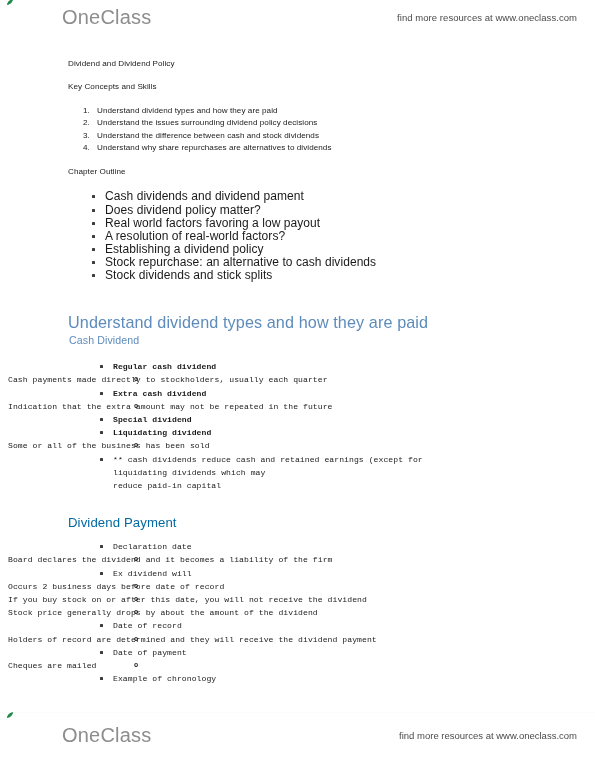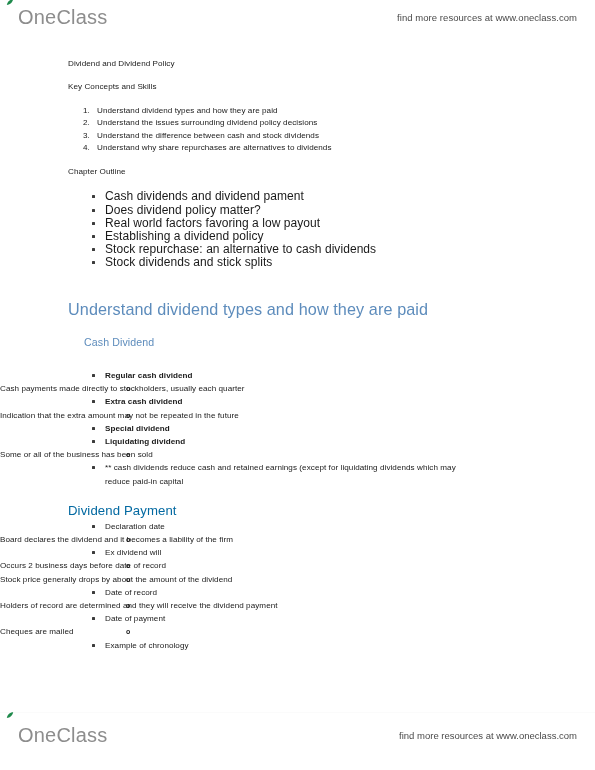--- a/index.html
+++ b/index.html
@@ -27,20 +27,21 @@
     align-items: center;
     justify-content: space-between;
     padding: 0 18px 0 18px;
     box-sizing: border-box;
   }
   .brand-logo {
     display: flex;
     align-items: flex-start;
     gap: 1px;
     user-select: none;
+    margin-left: 44px;
   }
   .brand-wordmark {
     font-family: "Liberation Sans", sans-serif;
     font-size: 20px;
     letter-spacing: 0.2px;
     color: #8d8d8d;
     position: relative;
     font-weight: 400;
   }
   .leaf-icon {
@@ -152,40 +153,41 @@
     color: #5d8cbc;
     margin: 0;
     padding: 0 0 0 68px;
     letter-spacing: 0.1px;
     line-height: 20px;
   }
   .h-blue-2 {
     font-size: 10.6px;
     font-weight: 400;
     color: #5d8cbc;
-    margin: 16px;
+    margin: 1px;
     padding: 0 0 0 68px;
     letter-spacing: 0.1px;
     line-height: 14px;
   }
   .h-blue-3 {
     font-size: 13.2px;
     font-weight: 400;
     color: #0369a1;
     margin: 0;
     padding: 0 0 0 68px;
     letter-spacing: 0.1px;
     line-height: 18px;
   }
 
   
   ul.outline {
-    margin: 0;
+    margin: 8px;
     padding: 0;
     list-style: none;
+    font-family: Liberation Mono, monospace;
   }
   li.lvl1 {
     position: relative;
     font-size: 8.1px;
     line-height: 13.2px;
     letter-spacing: 0.06px;
     padding-left: 105px;
     color: #1a1a1a;
   }
   li.lvl1 > .lbl { font-weight: bold; }
@@ -254,20 +256,21 @@
   </ol>
 
   <div class="spacer-14"></div>
 
   <p class="para sec-title2">Chapter Outline</p>
 
   <ul class="sq">
     <li>Cash dividends and dividend pament</li>
     <li>Does dividend policy matter?</li>
     <li>Real world factors favoring a low payout</li>
+    <li>A resolution of real-world factors?</li>
     <li>Establishing a dividend policy</li>
     <li>Stock repurchase: an alternative to cash dividends</li>
     <li>Stock dividends and stick splits</li>
   </ul>
 
   <div class="spacer-30"></div>
 
   <h1 class="h-blue-1">Understand dividend types and how they are paid</h1>
   <h2 class="h-blue-2">Cash Dividend</h2>
 
@@ -294,20 +297,21 @@
   <div class="spacer-14"></div>
 
   <h2 class="h-blue-3">Dividend Payment</h2>
 
   <ul class="outline">
     <li class="lvl1 plain"><span class="lbl">Declaration date</span></li>
     <li class="lvl2">Board declares the dividend and it becomes a liability of the firm</li>
 
     <li class="lvl1 plain"><span class="lbl">Ex dividend will</span></li>
     <li class="lvl2">Occurs 2 business days before date of record</li>
+    <li class="lvl2">If you buy stock on or after this date, you will not receive the dividend</li>
     <li class="lvl2">Stock price generally drops by about the amount of the dividend</li>
 
     <li class="lvl1 plain"><span class="lbl">Date of record</span></li>
     <li class="lvl2">Holders of record are determined and they will receive the dividend payment</li>
 
     <li class="lvl1 plain"><span class="lbl">Date of payment</span></li>
     <li class="lvl2">Cheques are mailed</li>
 
     <li class="lvl1 plain"><span class="lbl">Example of chronology</span></li>
   </ul>

